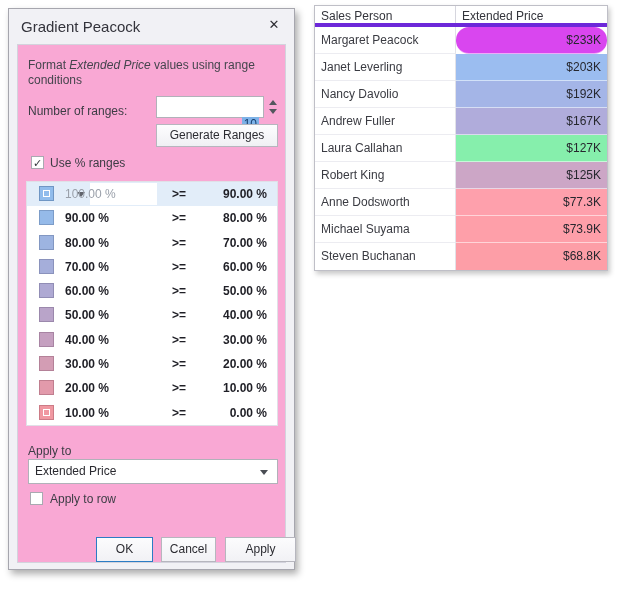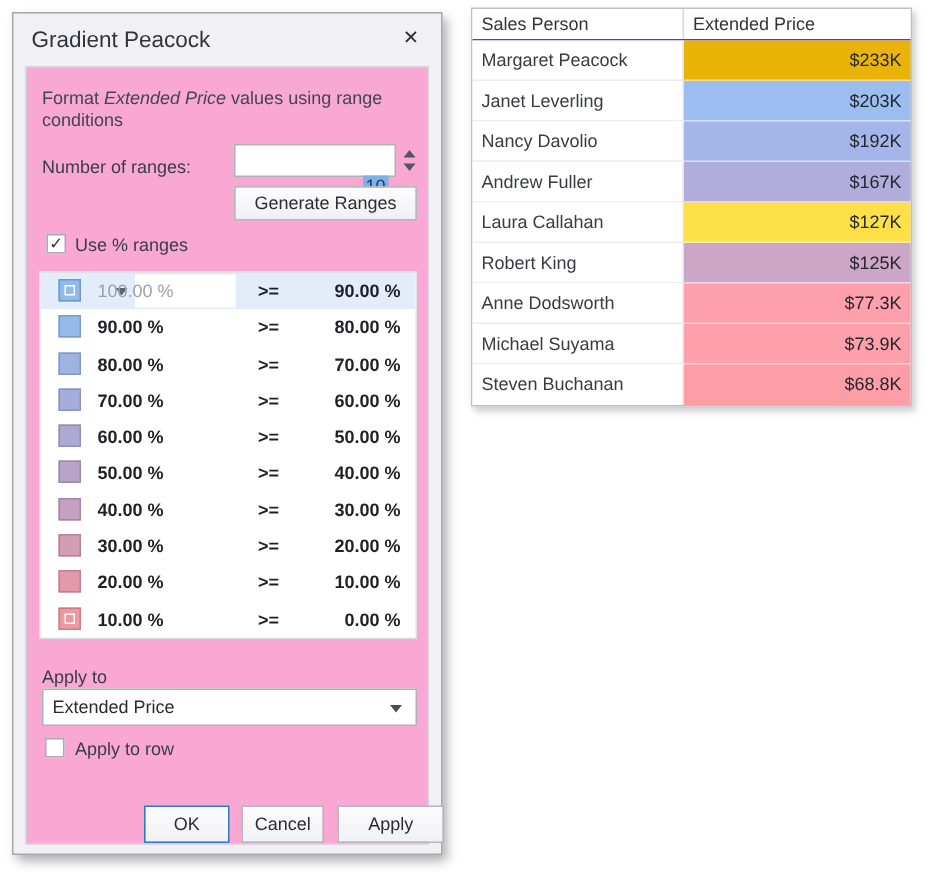--- a/index.html
+++ b/index.html
@@ -99,21 +99,21 @@
   }
   .btn-ok{left:78px;width:57px;border:1px solid #2b7cc4;}
   .btn-cancel{left:143px;width:55px;}
   .btn-apply{left:207px;width:71px;}
 
   
   .grid{
     position:absolute;left:314px;top:5px;width:294px;background:#ffffff;
     border:1px solid #bfbfc7;box-shadow:2px 3px 5px rgba(0,0,0,0.22);
   }
-  .g-header{display:flex;height:21px;border-bottom:1px solid #6d28d9;background:#ffffff;}
+  .g-header{display:flex;height:21px;border-bottom:4px solid #6d28d9;background:#ffffff;}
   .h-cell{font-size:12px;color:#33343b;line-height:20px;padding-left:6px;}
   .h-name{width:141px;border-right:1px solid #d6d6de;}
   .h-price{flex:1;}
   .g-row{display:flex;height:27px;}
   .c-name{
     width:141px;background:#ffffff;border-right:1px solid #e2e2e8;border-bottom:1px solid #ececf1;
     font-size:12px;color:#3a3b42;line-height:26px;padding-left:6px;
     white-space:nowrap;overflow:hidden;
   }
   .c-price{
@@ -263,41 +263,41 @@
 </div>
 
 <div class="grid">
   <div class="g-header">
     <div class="h-cell h-name">Sales Person</div>
     <div class="h-cell h-price">Extended Price</div>
   </div>
   <div id="grid-body">
   <div class="g-row">
     <div class="c-name">Margaret Peacock</div>
-    <div class="c-price" style="background: #eab308;">$233K</div>
+    <div class="c-price" style="background: #d946ef; border-radius: 13px;">$233K</div>
   </div>
 
   <div class="g-row">
     <div class="c-name">Janet Leverling</div>
     <div class="c-price" style="background: rgb(155, 189, 240);">$203K</div>
   </div>
 
   <div class="g-row">
     <div class="c-name">Nancy Davolio</div>
     <div class="c-price" style="background: rgb(164, 181, 231);">$192K</div>
   </div>
 
   <div class="g-row">
     <div class="c-name">Andrew Fuller</div>
     <div class="c-price" style="background: rgb(176, 172, 219); padding-left: 23px;">$167K</div>
   </div>
 
   <div class="g-row">
     <div class="c-name">Laura Callahan</div>
-    <div class="c-price" style="background: #fde047; text-align: right;">$127K</div>
+    <div class="c-price" style="background: #86efac; text-align: right;">$127K</div>
   </div>
 
   <div class="g-row">
     <div class="c-name">Robert King</div>
     <div class="c-price" style="background: rgb(204, 166, 198);">$125K</div>
   </div>
 
   <div class="g-row">
     <div class="c-name">Anne Dodsworth</div>
     <div class="c-price" style="background: rgb(254, 160, 172);">$77.3K</div>

